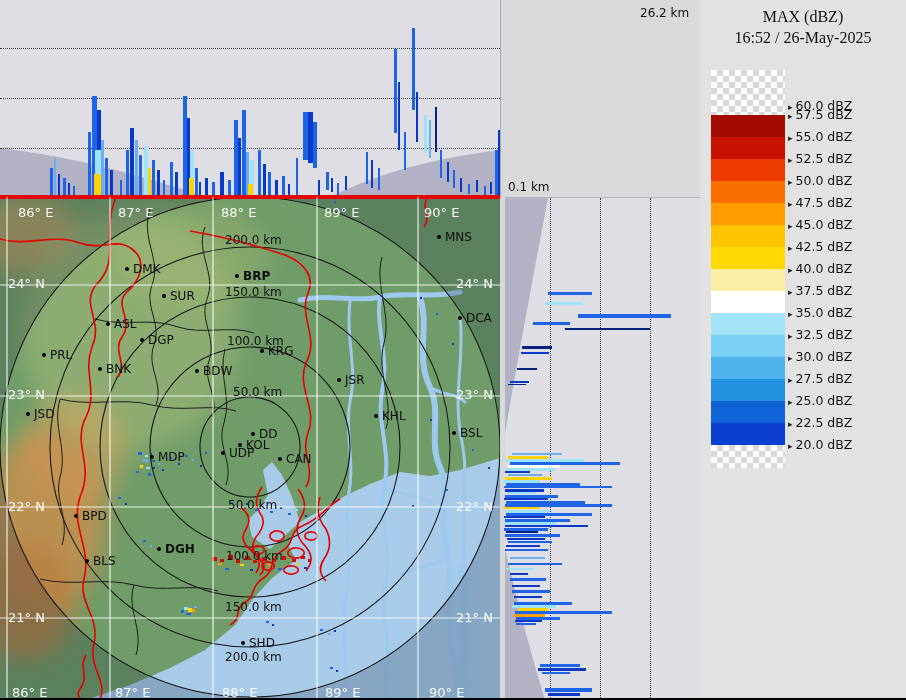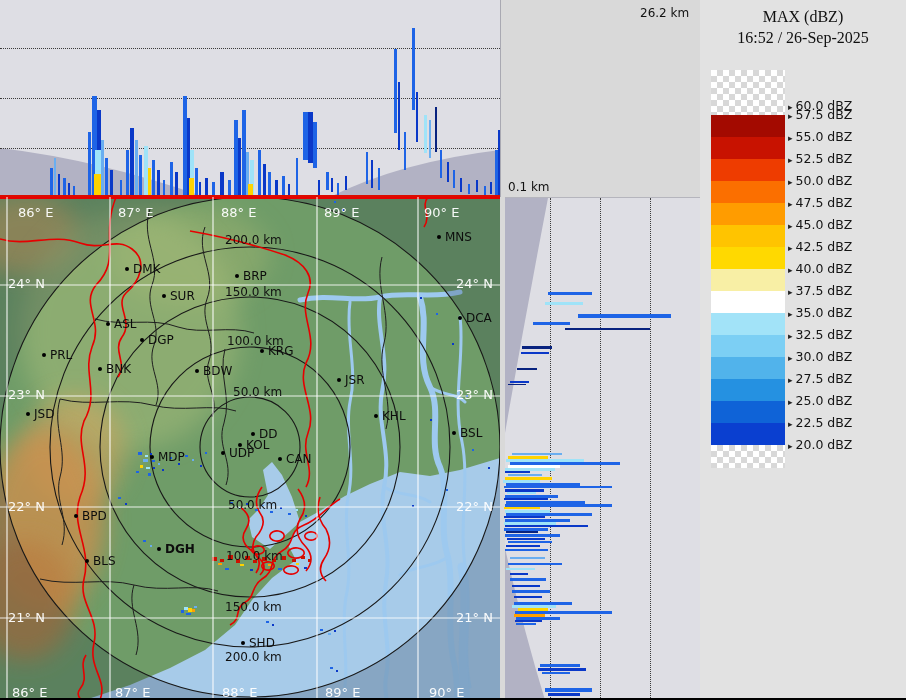--- a/index.html
+++ b/index.html
@@ -322,21 +322,21 @@
       <div class="ring-label" style="left: 225px; top: 36px;">200.0 km</div>
       <div class="ring-label" style="left: 225px; top: 88px;">150.0 km</div>
       <div class="ring-label" style="left: 227px; top: 137px;">100.0 km</div>
       <div class="ring-label" style="left: 233px; top: 188px;">50.0 km</div>
       <div class="ring-label" style="left: 228px; top: 301px;">50.0 km</div>
       <div class="ring-label" style="left: 226px; top: 352px;">100.0 km</div>
       <div class="ring-label" style="left: 225px; top: 403px;">150.0 km</div>
       <div class="ring-label" style="left: 225px; top: 453px;">200.0 km</div>
       <div class="station" style="left: 437px; top: 33px;"><div class="dot"></div>MNS</div>
       <div class="station" style="left: 125px; top: 65px; align-items: center;"><div class="dot"></div>DMK</div>
-      <div class="station" style="left: 235px; top: 72px;"><div class="dot"></div>BRP</div>
+      <div class="station" style="left: 235px; top: 72px; font-weight: bold;"><div class="dot"></div>BRP</div>
       <div class="station" style="left: 162px; top: 92px;"><div class="dot"></div>SUR</div>
       <div class="station" style="left: 458px; top: 114px;"><div class="dot"></div>DCA</div>
       <div class="station" style="left: 106px; top: 120px;"><div class="dot"></div>ASL</div>
       <div class="station" style="left: 140px; top: 136px;"><div class="dot"></div>DGP</div>
       <div class="station" style="left: 260px; top: 147px;"><div class="dot"></div>KRG</div>
       <div class="station" style="left: 195px; top: 167px;"><div class="dot"></div>BDW</div>
       <div class="station" style="left: 98px; top: 165px;"><div class="dot"></div>BNK</div>
       <div class="station" style="left: 337px; top: 176px;"><div class="dot"></div>JSR</div>
       <div class="station" style="left: 42px; top: 151px;"><div class="dot"></div>PRL</div>
       <div class="station" style="left: 26px; top: 210px;"><div class="dot"></div>JSD</div>
@@ -426,21 +426,21 @@
         <div class="bar" style="left: 35px; top: 466px; width: 40px; height: 3px; background: rgb(30, 100, 230);"></div>
         <div class="bar" style="left: 33px; top: 470px; width: 48px; height: 3px; background: rgb(10, 56, 200);"></div>
         <div class="bar" style="left: 37px; top: 474px; width: 28px; height: 2px; background: rgb(30, 100, 230);"></div>
         <div class="bar" style="left: 40px; top: 490px; width: 47px; height: 4px; background: rgb(30, 100, 230);"></div>
         <div class="bar" style="left: 43px; top: 495px; width: 32px; height: 3px; background: rgb(10, 56, 200);"></div>
       </div>
   </div>
 
   <div id="legend-panel">
     <div class="title-line" style="top:8px;">MAX (dBZ)</div>
-    <div class="title-line" style="top:29px;">16:52 / 26-Sep-2025</div>
+    <div class="title-line" style="top:29px;">16:52 / 26-May-2025</div>
     <div id="legend-scale">
         <div class="swatch checker" style="top: 70px; height: 45px;"></div>
         <div class="swatch" style="top: 115px; height: 22px; background: rgb(163, 10, 0);"></div>
         <div class="swatch" style="top: 137px; height: 22px; background: rgb(200, 18, 0);"></div>
         <div class="swatch" style="top: 159px; height: 22px; background: rgb(238, 60, 0);"></div>
         <div class="swatch" style="top: 181px; height: 22px; background: rgb(251, 111, 0);"></div>
         <div class="swatch" style="top: 203px; height: 22px; background: rgb(255, 156, 0);"></div>
         <div class="swatch" style="top: 225px; height: 22px; background: rgb(255, 196, 0);"></div>
         <div class="swatch" style="top: 247px; height: 22px; background: rgb(255, 217, 0);"></div>
         <div class="swatch" style="top: 269px; height: 22px; background: rgb(248, 239, 165);"></div>

